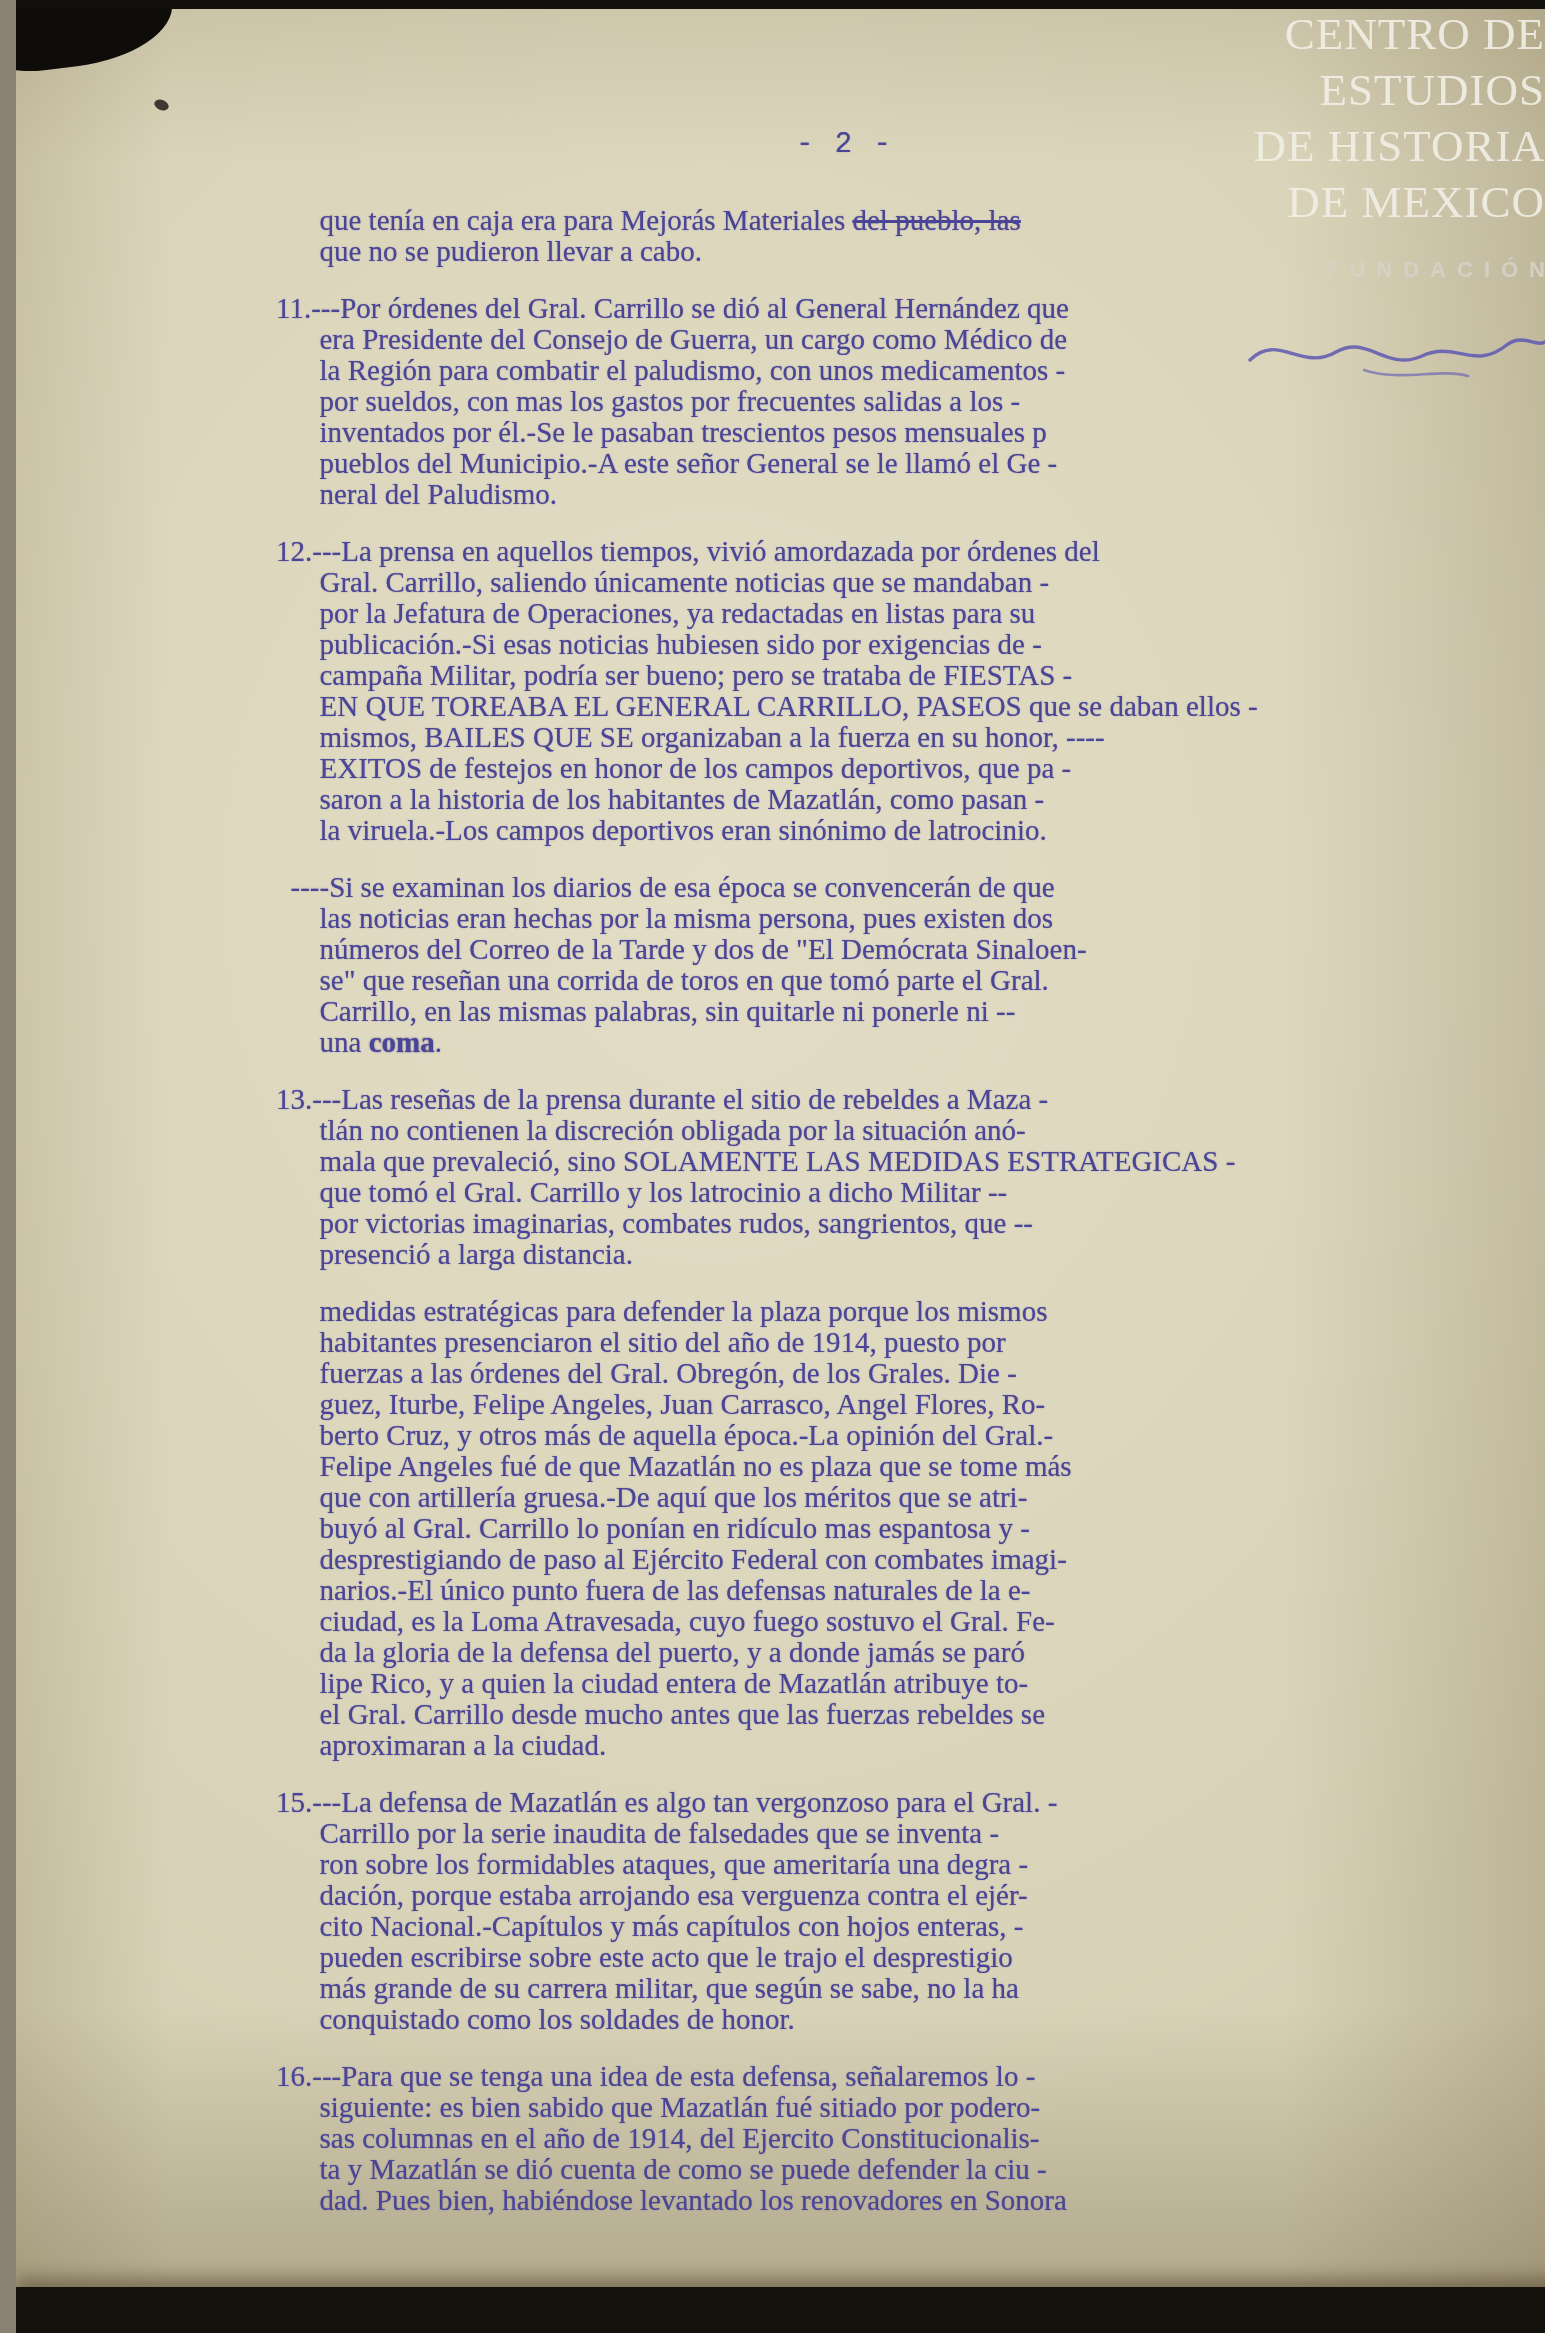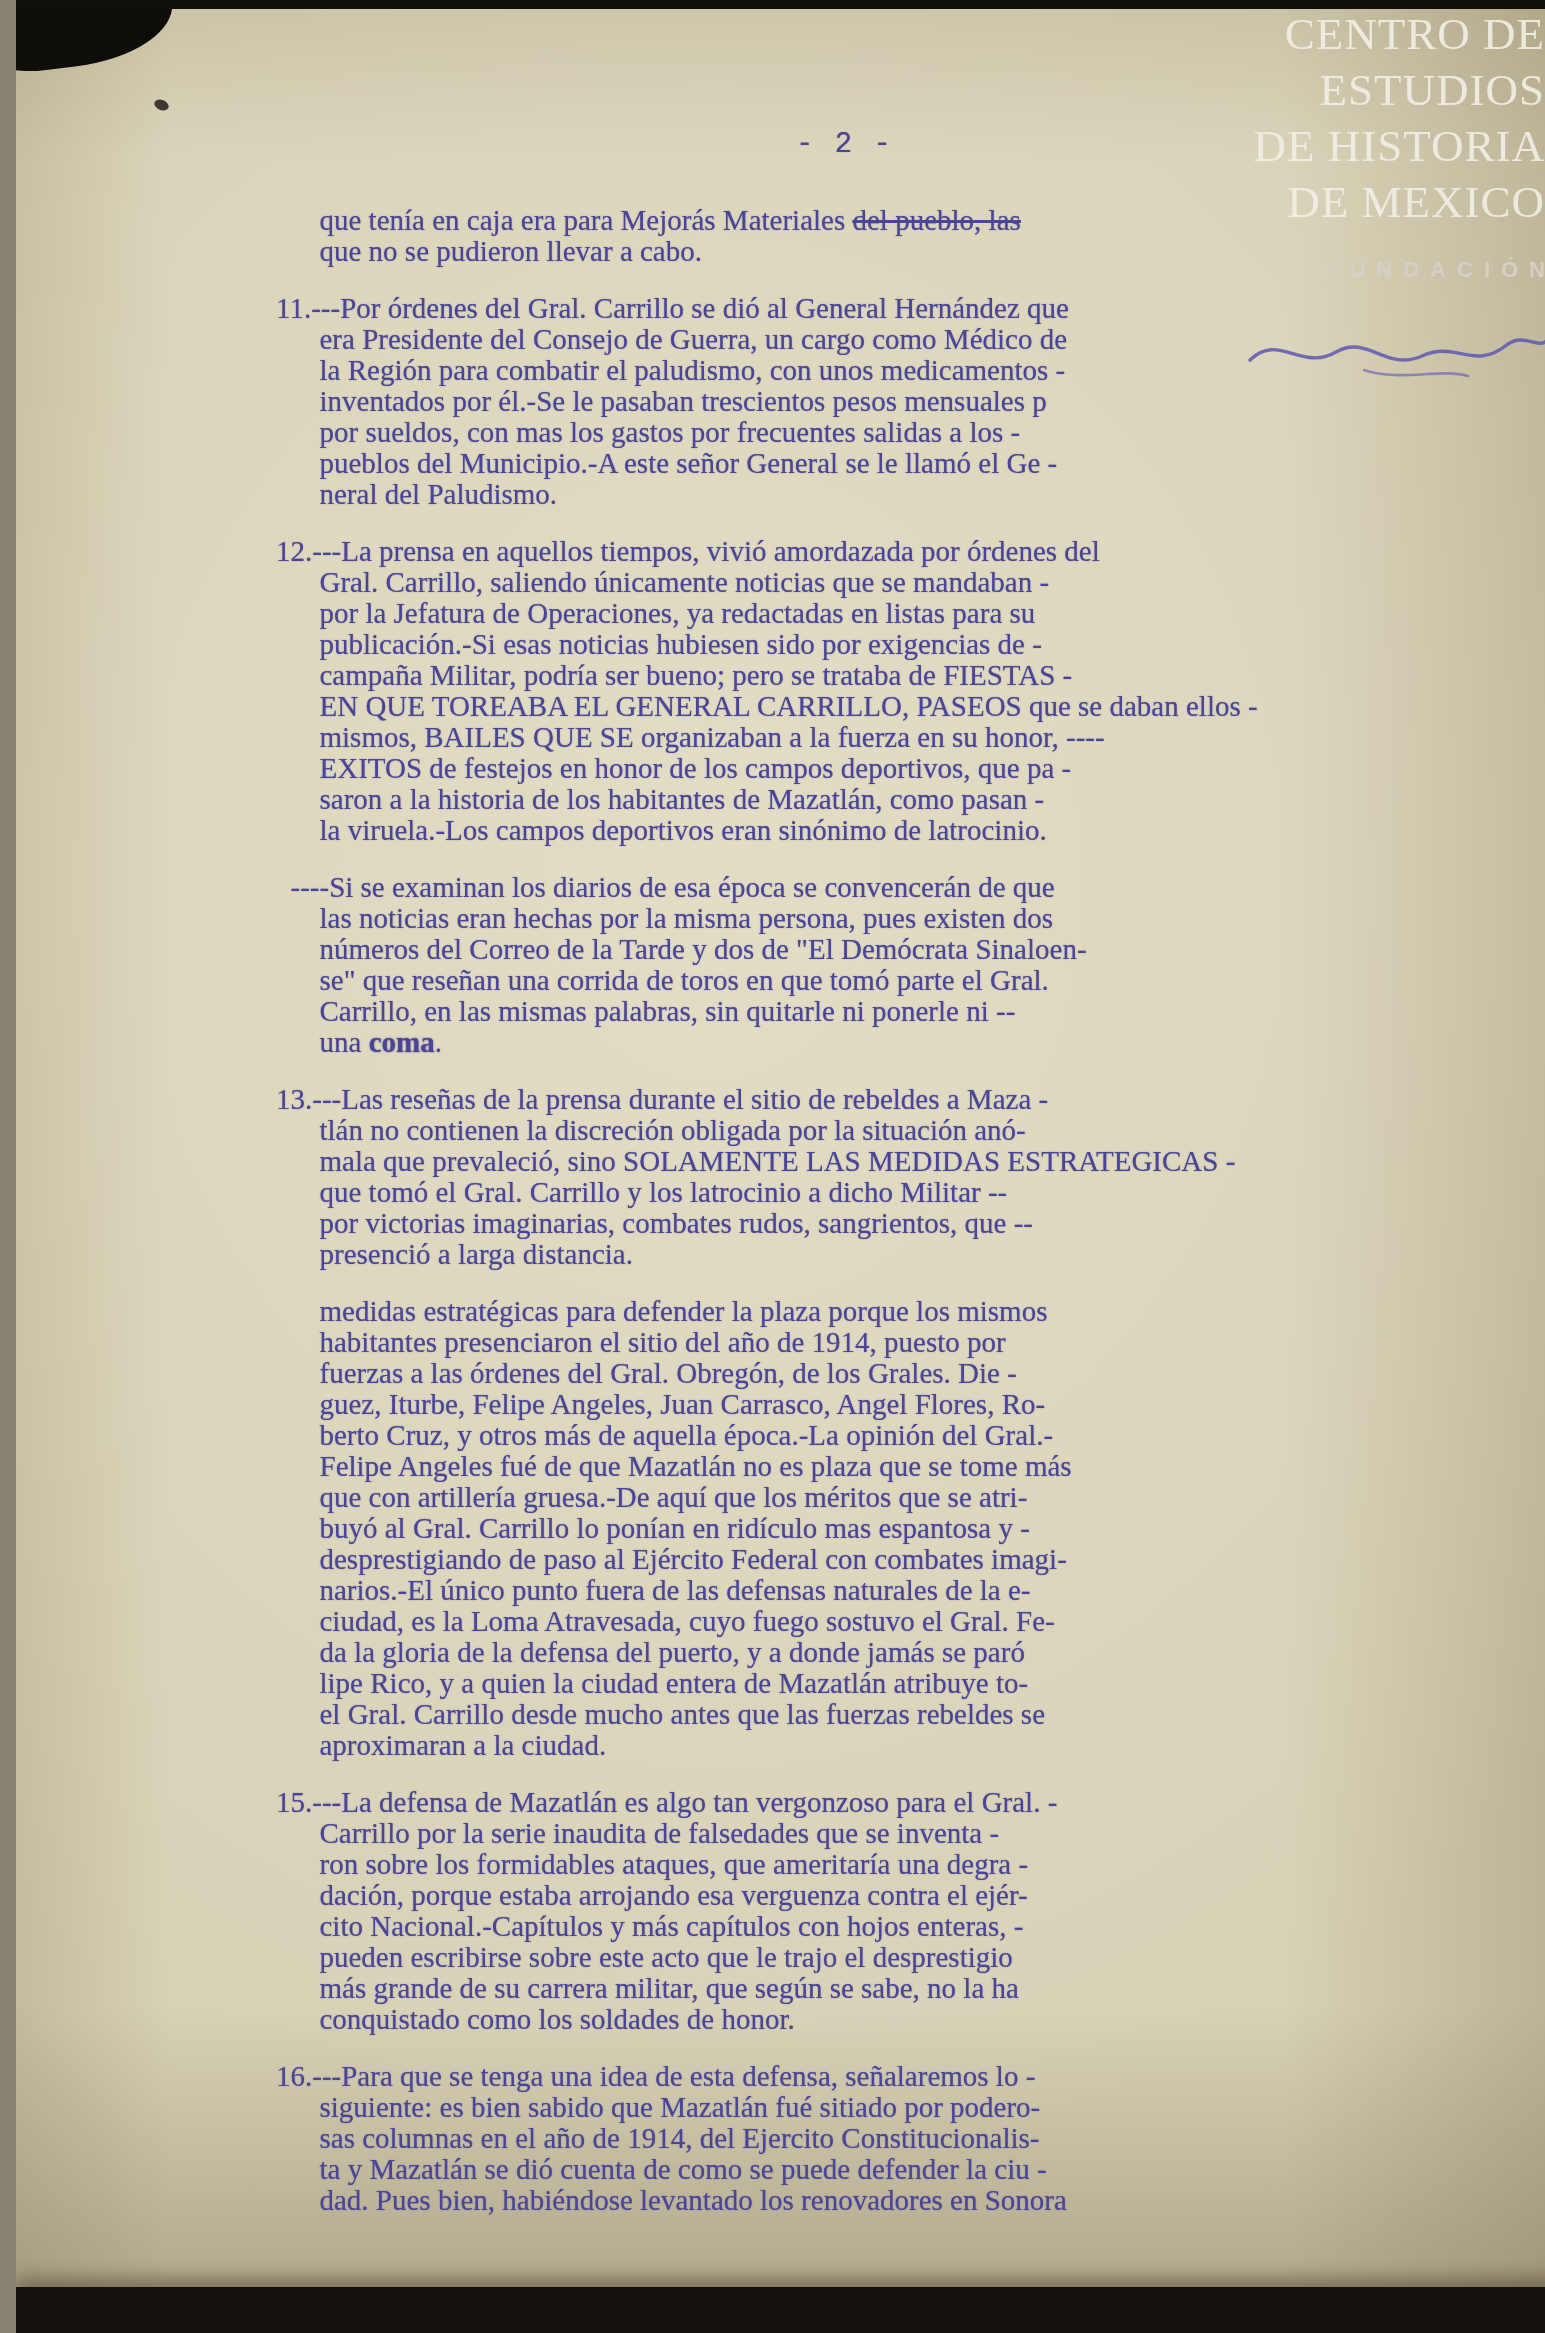--- a/index.html
+++ b/index.html
@@ -99,22 +99,22 @@
 
   <div class="document-body">
       <div class="paragraph">
         <div class="line"><span>      que tenía en caja era para Mejorás Materiales </span><span class="strike">del pueblo, las</span></div>
         <div class="line"><span>      que no se pudieron llevar a cabo.</span></div>
       </div>
       <div class="paragraph">
         <div class="line"><span>11.---Por órdenes del Gral. Carrillo se dió al General Hernández que</span></div>
         <div class="line"><span>      era Presidente del Consejo de Guerra, un cargo como Médico de</span></div>
         <div class="line"><span>      la Región para combatir el paludismo, con unos medicamentos -</span></div>
+        <div class="line"><span>      por sueldos, con mas los gastos por frecuentes salidas a los -</span></div>
         <div class="line"><span>      inventados por él.-Se le pasaban trescientos pesos mensuales p</span></div>
-        <div class="line"><span>      por sueldos, con mas los gastos por frecuentes salidas a los -</span></div>
         <div class="line"><span>      pueblos del Municipio.-A este señor General se le llamó el Ge -</span></div>
         <div class="line"><span>      neral del Paludismo.</span></div>
       </div>
       <div class="paragraph">
         <div class="line"><span>12.---La prensa en aquellos tiempos, vivió amordazada por órdenes del</span></div>
         <div class="line"><span>      Gral. Carrillo, saliendo únicamente noticias que se mandaban -</span></div>
         <div class="line"><span>      por la Jefatura de Operaciones, ya redactadas en listas para su</span></div>
         <div class="line"><span>      publicación.-Si esas noticias hubiesen sido por exigencias de -</span></div>
         <div class="line"><span>      campaña Militar, podría ser bueno; pero se trataba de FIESTAS -</span></div>
         <div class="line"><span>      EN QUE TOREABA EL GENERAL CARRILLO, PASEOS que se daban ellos -</span></div>

